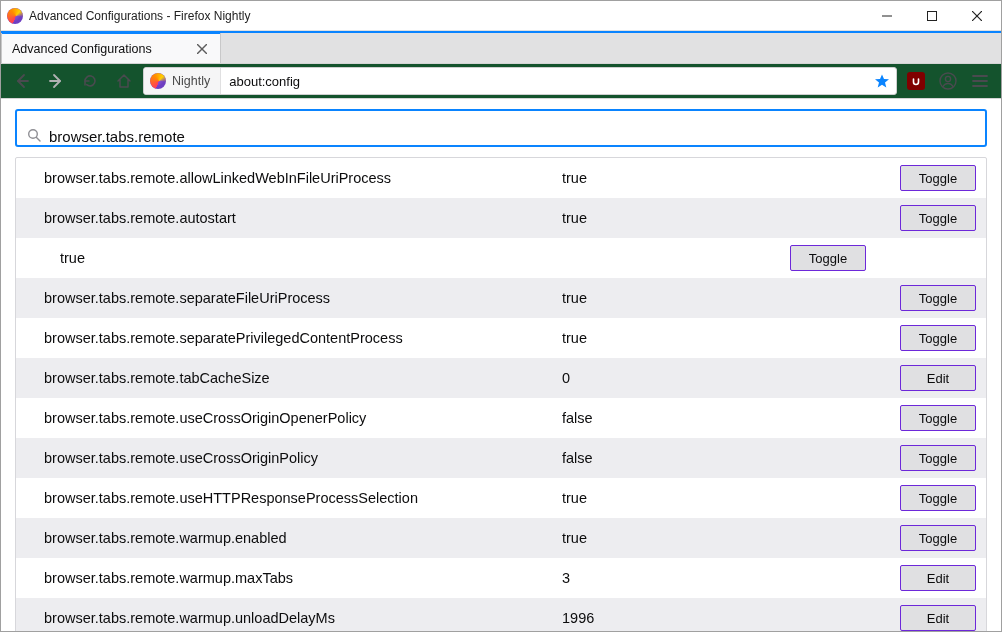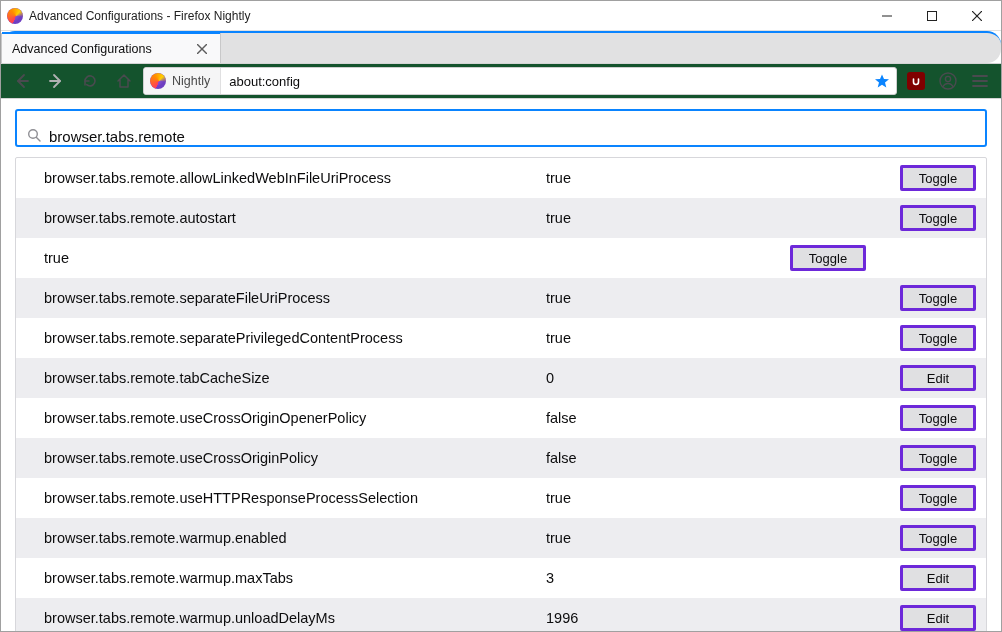--- a/index.html
+++ b/index.html
@@ -38,21 +38,20 @@
   .winbtn { width: 45px; height: 30px; display:flex; align-items:center; justify-content:center; color:#222; }
   .winbtn svg { display:block; }
   
   .tabstrip {
     height: 32px;
     background: #e1e1e2;
     display: flex;
     align-items: flex-end;
     padding-top: 14px;
     border-top: 2px solid #0a84ff;
-    border-radius: 14px;
   }
   .tab {
     height: 30px; min-width: 220px;
     background: #f9f9fa;
     border: 1px solid #c8c8c9; border-bottom: none;
     display: flex; align-items: center;
     padding: 0 10px;
     font-size: 12.5px;
     color: #0c0c0d;
     position: relative;
@@ -124,25 +123,25 @@
     display:grid;
     grid-template-columns: 1fr 320px 110px;
     align-items:center;
     height: 40px;
     padding: 0 10px 0 28px;
     font-size: 14.5px;
     color:#0c0c0d;
   }
   .row:nth-child(even) { background: #ededf0; }
   .row .name { white-space:nowrap; overflow:hidden; text-overflow:ellipsis; }
-  .row .value { white-space:nowrap; }
+  .row .value { white-space:nowrap;margin-left:16px; }
   .row .action { display:flex; justify-content:flex-end; }
   .btn {
     min-width: 76px; height: 26px;
-    background:#e0e0e2; border:3px solid #6d28d9;
+    background:#e0e0e2; border:1px solid #6d28d9;
     border-radius:2px; font-size:13px; color:#0c0c0d;
     display:flex; align-items:center; justify-content:center;
   }
 </style>
 </head>
 <body>
 
 <div class="titlebar">
   <div class="titlebar-icon">
     <div class="firefox-logo-sm"></div>

